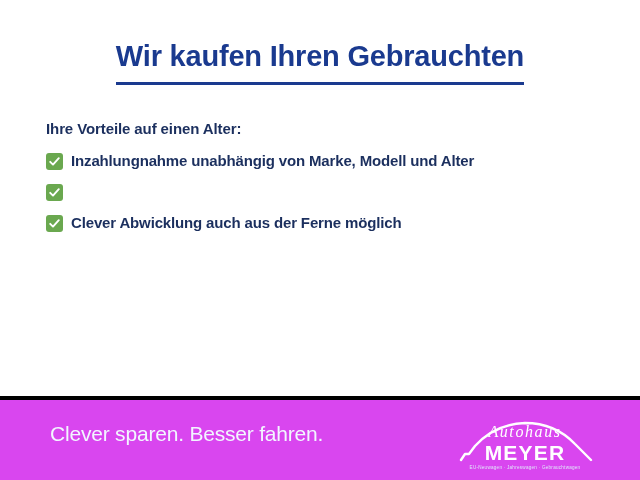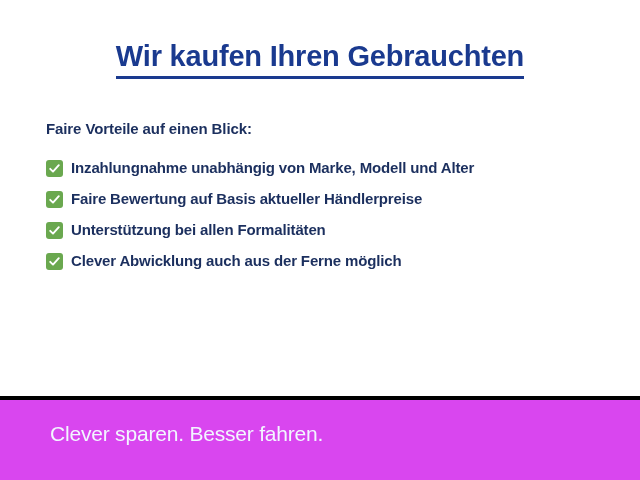--- a/index.html
+++ b/index.html
@@ -31,21 +31,21 @@
     left: 0;
     width: 640px;
     text-align: center;
   }
   .headline {
     display: inline-block;
     font-size: 29px;
     font-weight: bold;
     color: #1a3a8f;
     letter-spacing: -0.2px;
-    padding-bottom: 3px;
+    padding-bottom: 9px;
     border-bottom: 3px solid #1a3a8f;
     line-height: 1.15;
     white-space: nowrap;
   }
 
   
   .intro {
     position: absolute;
     top: 120px;
     left: 46px;
@@ -61,21 +61,20 @@
     position: absolute;
     top: 153px;
     left: 46px;
     width: 570px;
     list-style: none;
     margin: 0;
     padding: 0;
   }
   .benefit-item {
     display: flex;
-    align-items: center;
     height: 31px;
     margin: 0;
     padding: 0;
   }
   .check-icon {
     flex: 0 0 auto;
     width: 17px;
     height: 17px;
     border-radius: 3px;
     background: #6aa84f;
@@ -133,63 +132,66 @@
 </style>
 </head>
 <body>
 
 <div class="slide">
 
   <div class="headline-wrap">
     <span class="headline">Wir kaufen Ihren Gebrauchten</span>
   </div>
 
-  <div class="intro">Faire Vorteile auf einen Blick:</div>
+  <div class="intro">Ihre Vorteile auf einen Alter:</div>
 
   <ul class="benefits">
 
     <li class="benefit-item">
       <span class="check-icon">
         <svg width="13" height="13" viewBox="0 0 13 13" aria-hidden="true">
           <path d="M2.2 6.8 L5 9.6 L10.8 3.2" fill="none" stroke="#ffffff" stroke-width="1.9" stroke-linecap="round" stroke-linejoin="round"></path>
         </svg>
       </span>
       <span class="benefit-text">Inzahlungnahme unabhängig von Marke, Modell und Alter</span>
     </li>
 
     <li class="benefit-item">
       <span class="check-icon">
         <svg width="13" height="13" viewBox="0 0 13 13" aria-hidden="true">
           <path d="M2.2 6.8 L5 9.6 L10.8 3.2" fill="none" stroke="#ffffff" stroke-width="1.9" stroke-linecap="round" stroke-linejoin="round"></path>
         </svg>
       </span>
-      <span class="benefit-text">Faire Bewertung auf Basis aktueller Händlerpreise</span>
     </li>
 
 
-    <li class="benefit-item">
-      <span class="check-icon">
-        <svg width="13" height="13" viewBox="0 0 13 13" aria-hidden="true">
-          <path d="M2.2 6.8 L5 9.6 L10.8 3.2" fill="none" stroke="#ffffff" stroke-width="1.9" stroke-linecap="round" stroke-linejoin="round"></path>
-        </svg>
-      </span>
-      <span class="benefit-text">Unterstützung bei allen Formalitäten</span>
-    </li>
 
     <li class="benefit-item">
       <span class="check-icon">
         <svg width="13" height="13" viewBox="0 0 13 13" aria-hidden="true">
           <path d="M2.2 6.8 L5 9.6 L10.8 3.2" fill="none" stroke="#ffffff" stroke-width="1.9" stroke-linecap="round" stroke-linejoin="round"></path>
         </svg>
       </span>
       <span class="benefit-text">Clever Abwicklung auch aus der Ferne möglich</span>
     </li>
 
   </ul>
 
   <div class="footer">
 
     <div class="tagline">Clever sparen. Besser fahren.</div>
 
+    <div class="logo">
+      <svg viewBox="0 0 140 64" aria-hidden="true">
+
+        <path d="M6 50 L10 44 L14 44 L20 36 Q40 14 70 13 Q100 13 120 34 L132 46 L136 50" fill="none" stroke="#ffffff" stroke-width="2.4" stroke-linejoin="round" stroke-linecap="round"></path>
+
+        <text x="70" y="27" font-family="'Liberation Serif', serif" font-size="16" font-style="italic" fill="#ffffff" text-anchor="middle" letter-spacing="1.6">Autohaus</text>
+
+        <text x="70" y="50" font-family="'Liberation Sans', sans-serif" font-size="21" font-weight="bold" fill="#ffffff" text-anchor="middle" letter-spacing="1.2">MEYER</text>
+
+        <text x="70" y="59" font-family="'Liberation Sans', sans-serif" font-size="4.6" fill="#dfe7fa" text-anchor="middle" letter-spacing="0.25">EU-Neuwagen · Jahreswagen · Gebrauchtwagen</text>
+      </svg>
+    </div>
 
   </div>
 
 </div>
 
 </body></html>

